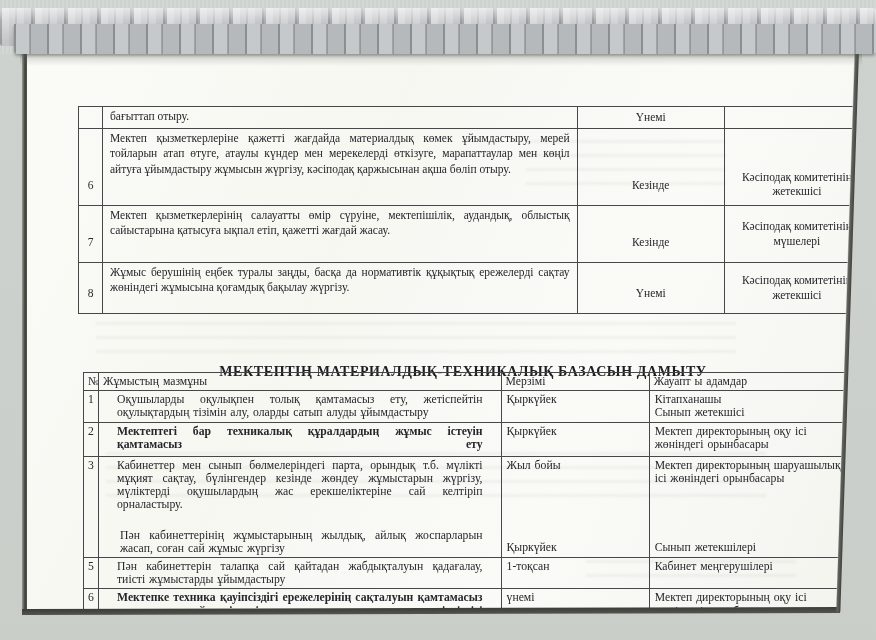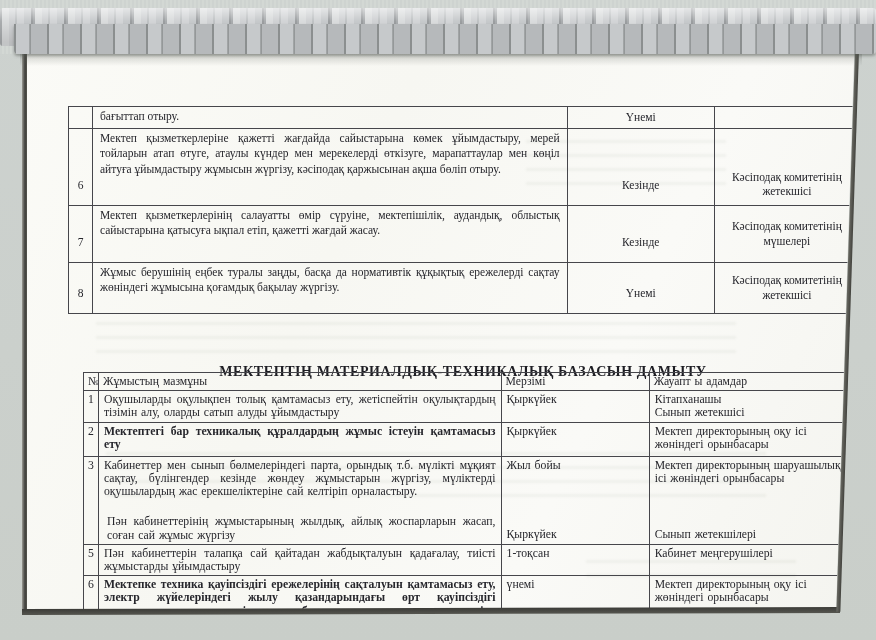--- a/index.html
+++ b/index.html
@@ -53,32 +53,32 @@
     position:absolute; top:54px; left:20px; right:14px; height:12px;
     background:linear-gradient(180deg,rgba(90,95,88,.28),rgba(90,95,88,0));
   }
   
   table.t { position:absolute; border-collapse:collapse; table-layout:fixed; }
   table.t td, table.t th {
     border:1px solid #46464b; overflow:hidden;
     font-weight:normal; color:#26262c;
   }
   
-  .t1 { left:42px; top:106px; width:792px; font-size:11.5px; line-height:1.32; }
+  .t1 { left:52px; top:106px; width:792px; font-size:11.5px; line-height:1.32; }
   .t1 td.num  { text-align:center; vertical-align:bottom; padding:0 0 12px 0; }
   .t1 td.task { text-align:justify; vertical-align:top; padding:2px 7px; }
   .t1 td.time { text-align:center; vertical-align:bottom; padding:0 4px 12px 4px; }
   .t1 td.time.top { vertical-align:top; padding:3px 4px; }
   .t1 td.resp { text-align:center; vertical-align:middle; padding:2px 12px; line-height:1.28; }
   .t1 td.resp.low { vertical-align:bottom; padding-bottom:6px; }
   
   .t2 { left:57px; top:372px; width:772px; font-size:11.7px; line-height:1.13; word-spacing:1px; }
   .t2 th { text-align:left; vertical-align:top; padding:2px 4px; }
   .t2 td.num  { text-align:center; vertical-align:top; padding:2px 0; }
-  .t2 td.task { text-align:justify; vertical-align:top; padding:2px 5px; }
+  .t2 td.task { text-align:justify; vertical-align:top; padding:2px 18px; }
   .t2 td.task.spread { text-align-last:justify;font-weight:bold; }
   .t2 td.time { text-align:left; vertical-align:top; padding:2px 5px; }
   .t2 td.resp { text-align:left; vertical-align:top; padding:2px 5px; }
   .t2 td.split { position:relative; }
   .t2 .bottom-val { position:absolute; left:5px; bottom:3px; right:5px; }
   .t2 .para2 { padding-left:3px;margin-top:17px; }
   
   .title {
     position:absolute; left:57px; top:364px; width:760px; text-align:center;
     font-weight:bold; font-size:14px; letter-spacing:0.6px; color:#1d1d23;
@@ -111,21 +111,21 @@
         </colgroup>
       <tbody>
           <tr style="height:22px">
         <td class="num"></td>
         <td class="task">бағыттап отыру.</td>
         <td class="time top">Үнемі</td>
         <td class="resp"></td>
       </tr>
       <tr style="height:77px">
         <td class="num">6</td>
-        <td class="task">Мектеп қызметкерлеріне қажетті жағдайда сайыстарына көмек ұйымдастыру, мерей тойларын атап өтуге, атаулы күндер мен мерекелерді өткізуге, марапаттаулар мен көңіл айтуға ұйымдастыру жұмысын жүргізу, кәсіподақ қаржысынан ақша бөліп отыру.</td>
+        <td class="task">Мектеп қызметкерлеріне қажетті жағдайда материалдық көмек ұйымдастыру, мерей тойларын атап өтуге, атаулы күндер мен мерекелерді өткізуге, марапаттаулар мен көңіл айтуға ұйымдастыру жұмысын жүргізу, кәсіподақ қаржысынан ақша бөліп отыру.</td>
         <td class="time">Кезінде</td>
         <td class="resp low">Кәсіподақ комитетінің жетекшісі</td>
       </tr>
       <tr style="height:57px">
         <td class="num">7</td>
         <td class="task">Мектеп қызметкерлерінің салауатты өмір сүруіне, мектепішілік, аудандық, облыстық сайыстарына қатысуға ықпал етіп, қажетті жағдай жасау.</td>
         <td class="time">Кезінде</td>
         <td class="resp">Кәсіподақ комитетінің мүшелері</td>
       </tr>
       <tr style="height:51px">

